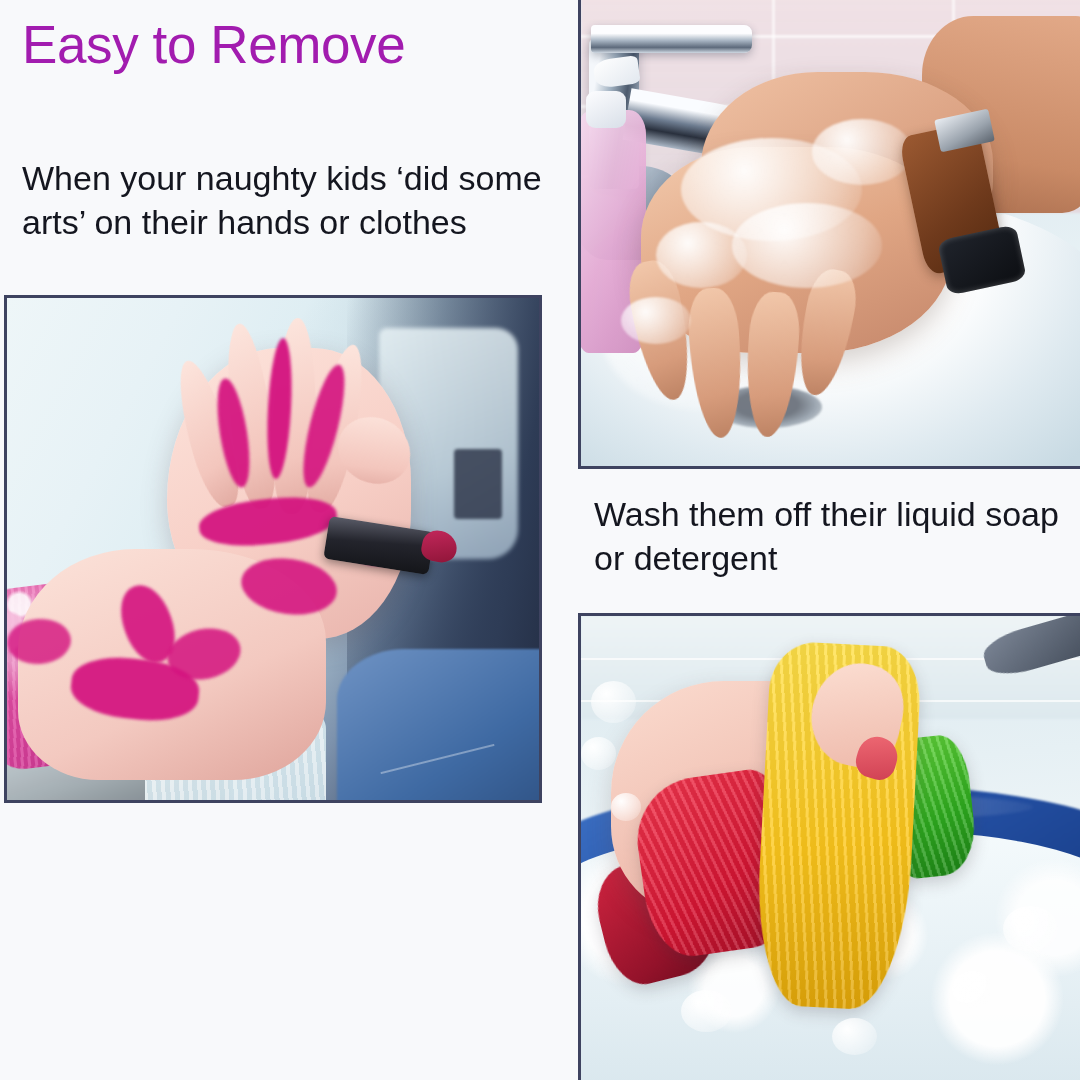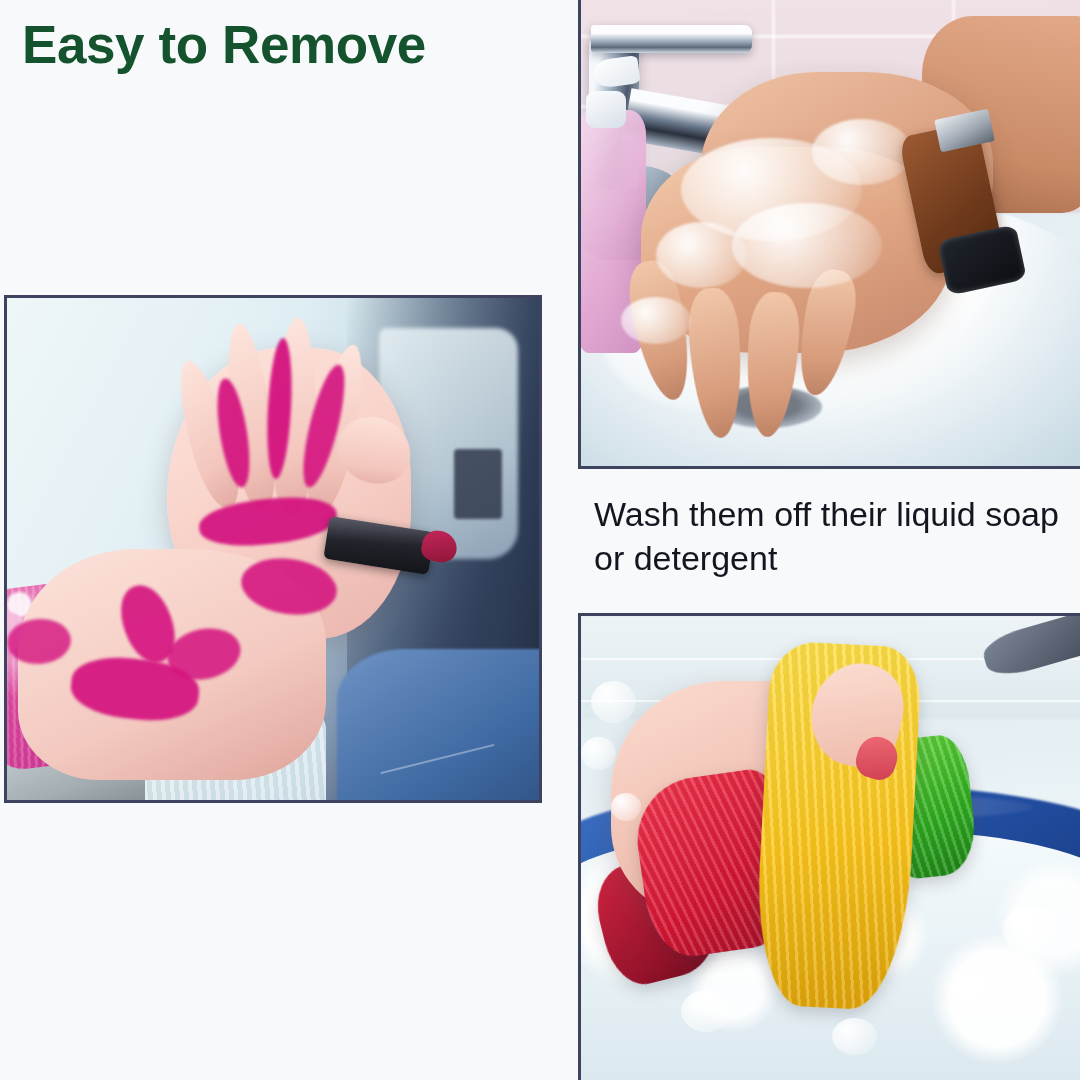--- a/index.html
+++ b/index.html
@@ -17,23 +17,23 @@
     width:1080px; height:1080px;
     background:#f8f9fb;
   }
 
   
   .headline {
     position:absolute;
     left:22px; top:16px;
     width:520px;
     font-size:53px;
-    font-weight:700;
+    font-weight:400;
     letter-spacing:-0.4px;
-    color:#14532d;
+    color:#a21caf;
     line-height:1.08;
   }
 
   .caption {
     position:absolute;
     font-size:34px;
     font-weight:400;
     color:#14161f;
     line-height:1.30;
     letter-spacing:0.0px;
@@ -435,20 +435,21 @@
   .b6 { left:20%; top:80%; width:10%; height:9%; }
   .b7 { left:50%; top:86%; width:9%;  height:8%; }
 </style>
 </head>
 <body>
 
 <div id="page">
 
   <h1 class="headline">Easy to Remove</h1>
 
+  <p class="caption" id="caption-left">When your naughty kids ‘did some arts’ on their hands or clothes</p>
 
   <p class="caption" id="caption-right">Wash them off their liquid soap or detergent</p>
 
   <figure class="photo" id="photo-child" aria-label="Child's hands smeared with bright pink lipstick while an adult holds the wrist, dark lipstick tube between the fingers, pink floral sleeve and car interior in the background">
     <div class="ph-inner">
       <div class="car-pillar"></div>
       <div class="car-window"></div>
       <div class="car-vent"></div>
 
       <div class="blanket"></div>

